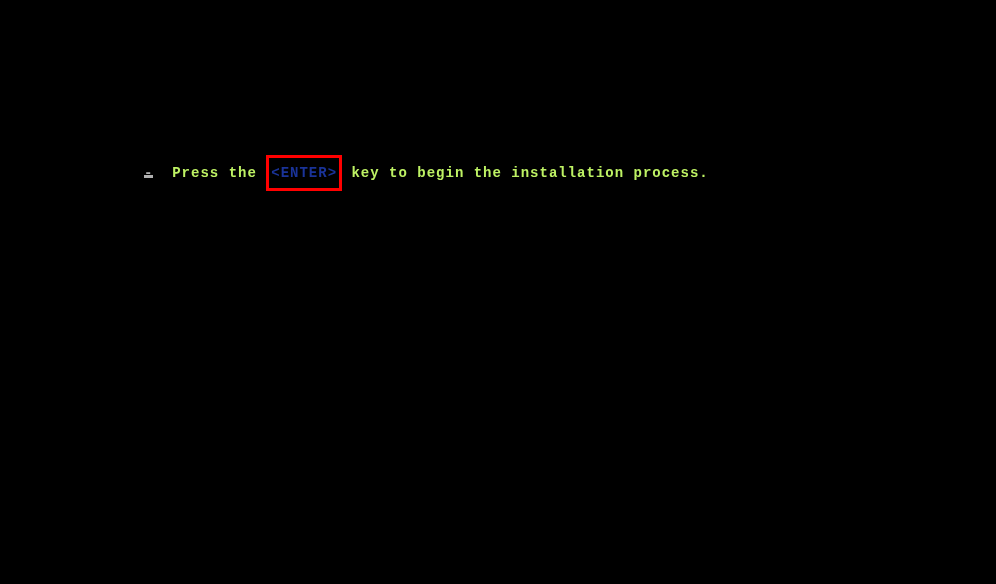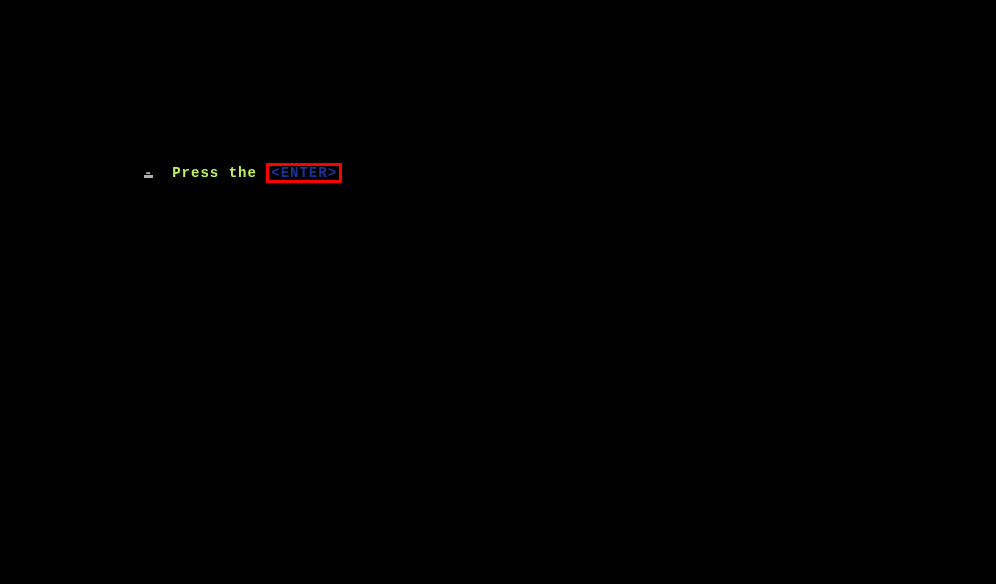--- a/index.html
+++ b/index.html
@@ -35,21 +35,21 @@
     }
     .text {
       color: #bef264;
     }
     .highlight-box {
       border: 3px solid #ff0000;
       display: inline-flex;
       align-items: center;
       justify-content: center;
       padding: 0 2px;
-      height: 20px;
+      height: 36px;
     }
     .enter-key {
       color: #1a3399;
       font-weight: bold;
     }
     .cursor {
       position: absolute;
       top: 175px;
       left: 144px;
       width: 9px;
@@ -63,16 +63,17 @@
 <div class="content">
   <div class="line">
     <span class="bullet">-</span>
     <span class="text">  </span>
     <span class="text">Press the</span>
     <span class="text"> </span>
     <span class="highlight-box">
       <span class="enter-key">&lt;ENTER&gt;</span>
     </span>
     <span class="text"> </span>
+    <span class="text">key to begin the installation process.</span>
   </div>
 </div>
 
 <div class="cursor"></div>
 
 </body></html>

